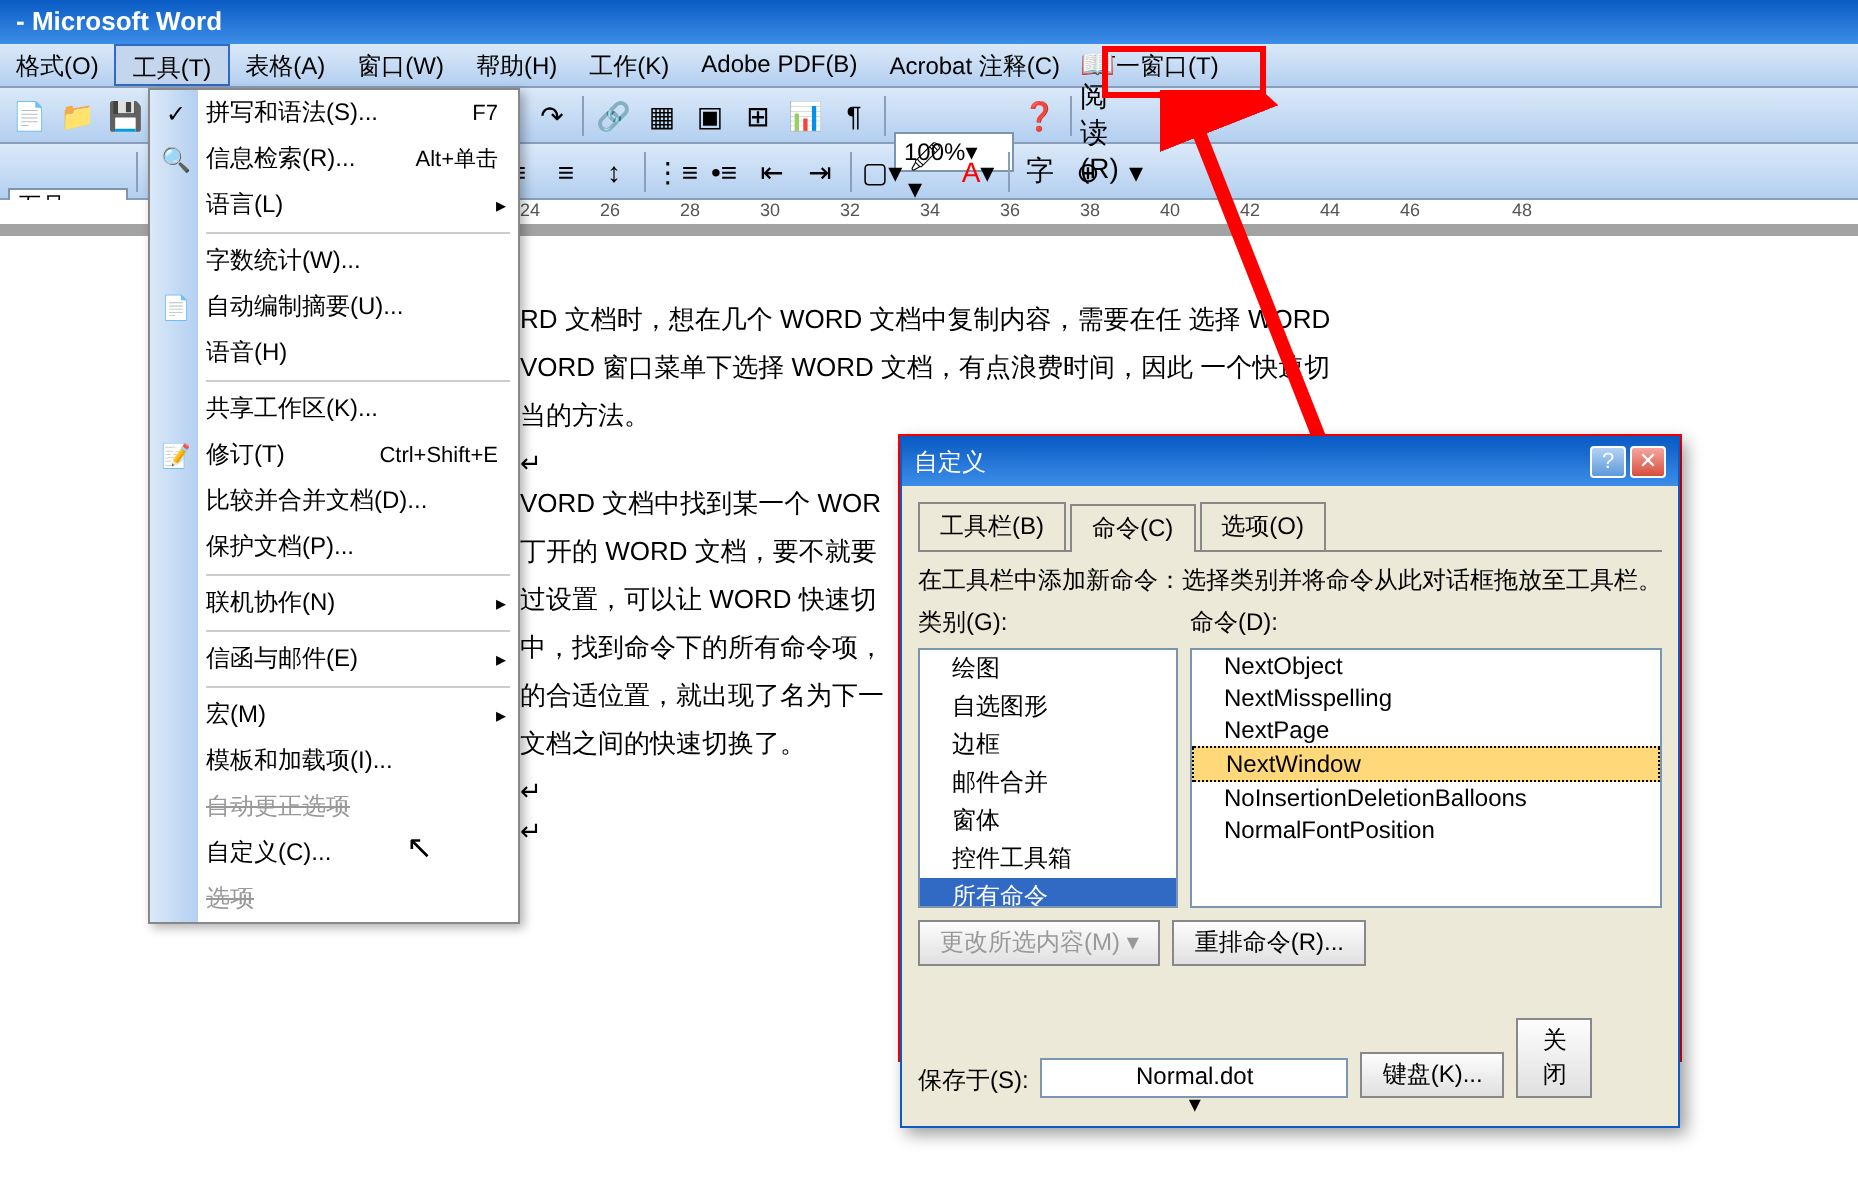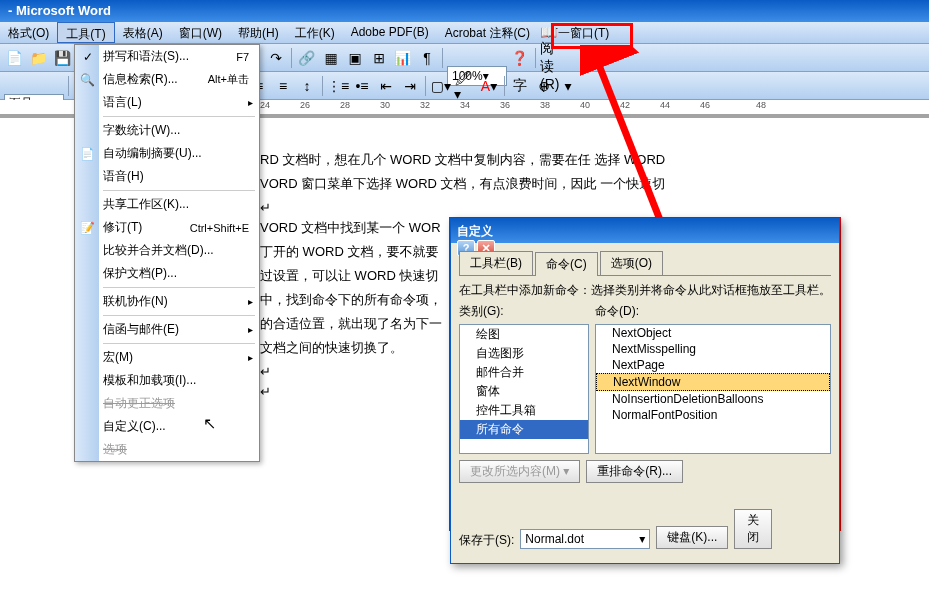--- a/index.html
+++ b/index.html
@@ -7,32 +7,32 @@
 .titlebar { background: linear-gradient(to bottom, #0a5bc4, #3d8ee8); color: #fff; font-size: 13px; font-weight: bold; padding: 3px 8px; height: 22px; }
 .menubar { background: linear-gradient(to bottom, #dbe9f9, #b3cff0); height: 22px; display: flex; font-size: 12px; border-bottom: 1px solid #8a9fba; }
 .menubar-item { padding: 3px 8px; cursor: pointer; }
 .menubar-item.active { background: #c3d6ee; border: 1px solid #316ac5; }
 .red-box { border: 3px solid #ff0000; position: absolute; }
 .toolbar { background: linear-gradient(to bottom, #dbe9f9, #b3cff0); height: 28px; display: flex; align-items: center; padding: 2px 4px; border-bottom: 1px solid #8a9fba; gap: 2px; }
 .toolbar2 { background: linear-gradient(to bottom, #dbe9f9, #b3cff0); height: 28px; display: flex; align-items: center; padding: 2px 4px; border-bottom: 1px solid #8a9fba; gap: 2px; }
 .tb-btn { width: 22px; height: 22px; display: flex; align-items: center; justify-content: center; font-size: 14px; cursor: pointer; }
 .tb-sep { width: 1px; height: 20px; background: #8a9fba; margin: 0 2px; }
 .tb-combo { background: #fff; border: 1px solid #7a96b0; font-size: 12px; padding: 1px 4px; height: 20px; display: flex; align-items: center; margin-top: 36px; }
-.ruler { background: #fff; height: 18px; border-bottom: 4px solid #a3a3a3; font-size: 9px; color: #555; position: relative; padding-left: 90px; }
+.ruler { background: #fff; height: 18px; border-bottom: 6px solid #a3a3a3; font-size: 9px; color: #555; position: relative; padding-left: 90px; }
 .ruler span { position: absolute; }
 .doc-area { background: #fff; padding: 30px 90px 20px 260px; font-size: 13px; line-height: 24px; color: #000; }
 .dropdown-menu { position: absolute; left: 74px; top: 44px; background: #fff; border: 1px solid #888; width: 186px; box-shadow: 2px 2px 5px rgba(0,0,0,0.3); z-index: 100; }
 .menu-item { display: flex; align-items: center; padding: 3px 8px 3px 28px; font-size: 12px; position: relative; cursor: pointer; }
 .menu-item .shortcut { position: absolute; right: 10px; font-size: 11px; }
 .menu-item .arrow { position: absolute; right: 6px; font-size: 10px; }
 .menu-item .icon { position: absolute; left: 5px; width: 16px; height: 16px; display: flex; align-items: center; justify-content: center; font-size: 12px; }
 .menu-sep { height: 1px; background: #ccc; margin: 2px 4px 2px 28px; }
 .menu-left-strip { position: absolute; left: 0; top: 0; bottom: 0; width: 24px; background: linear-gradient(to right, #dbe9f9, #b3cff0); }
 .dialog { position: absolute; left: 450px; top: 218px; width: 390px; background: #ece9d8; border: 1px solid #0a5bc4; z-index: 50; box-shadow: 3px 3px 8px rgba(0,0,0,0.4); }
-.dialog-title { background: linear-gradient(to bottom, #0a5bc4, #3d8ee8); color: #fff; font-size: 12px; font-weight: bold; padding: 4px 6px; display: flex; justify-content: space-between; height: 24px; flex-direction: column; }
+.dialog-title { background: linear-gradient(to bottom, #0a5bc4, #3d8ee8); color: #fff; font-size: 12px; font-weight: normal; padding: 4px 6px; display: flex; justify-content: space-between; height: 24px; }
 .dialog-title-btns { display: flex; gap: 2px; }
 .dlg-btn { width: 18px; height: 16px; background: linear-gradient(#f5a6a0, #d64f3c); border: 1px solid #fff; border-radius: 2px; color: #fff; font-size: 11px; text-align: center; line-height: 14px; cursor: pointer; }
 .dlg-btn.help { background: linear-gradient(#b3d3f5, #5c9ad9); }
 .dialog-body { padding: 8px; font-size: 12px; }
 .tabs { display: flex; border-bottom: 1px solid #888; margin-bottom: 6px; }
 .tab { padding: 3px 10px; border: 1px solid #888; border-bottom: none; margin-right: 2px; background: #ece9d8; cursor: pointer; font-size: 12px; }
 .tab.active { background: #ece9d8; position: relative; top: 1px; }
 .dialog-label { font-size: 12px; margin-bottom: 4px; }
 .two-col { display: flex; gap: 6px; margin-bottom: 6px; }
 .listbox { background: #fff; border: 1px solid #7a96b0; height: 130px; overflow: auto; font-size: 12px; }
@@ -141,20 +141,21 @@
   <span style="left:580px">40</span>
   <span style="left:620px">42</span>
   <span style="left:660px">44</span>
   <span style="left:700px">46</span>
   <span style="left:756px">48</span>
 </div>
 
 <div class="doc-area">
   <div>RD 文档时，想在几个 WORD 文档中复制内容，需要在任          选择 WORD</div>
   <div>VORD 窗口菜单下选择 WORD 文档，有点浪费时间，因此          一个快速切</div>
+  <div>当的方法。</div>
   <div style="height:20px">↵</div>
   <div>VORD 文档中找到某一个 WOR</div>
   <div>丁开的 WORD 文档，要不就要</div>
   <div>过设置，可以让 WORD 快速切</div>
   <div>中，找到命令下的所有命令项，</div>
   <div>的合适位置，就出现了名为下一</div>
   <div> 文档之间的快速切换了。</div>
   <div style="height:20px">↵</div>
   <div style="height:20px">↵</div>
 </div>
@@ -248,20 +249,21 @@
       <div class="tab active">命令(C)</div>
       <div class="tab">选项(O)</div>
     </div>
     <div class="dialog-label">在工具栏中添加新命令：选择类别并将命令从此对话框拖放至工具栏。</div>
     <div class="two-col">
       <div style="flex:0 0 130px">
         <div class="dialog-label">类别(G):</div>
         <div class="listbox left">
           <div class="list-item">绘图</div>
           <div class="list-item">自选图形</div>
+          <div class="list-item">边框</div>
           <div class="list-item">邮件合并</div>
           <div class="list-item">窗体</div>
           <div class="list-item">控件工具箱</div>
           <div class="list-item selected">所有命令</div>
 
         </div>
       </div>
       <div style="flex:1">
         <div class="dialog-label">命令(D):</div>
         <div class="listbox right">
@@ -274,21 +276,21 @@
         </div>
       </div>
     </div>
     <div class="dialog-row">
       <button class="btn" style="color:#999" disabled=""><span>更改所选内容(M)</span> ▾</button>
       <button class="btn">重排命令(R)...</button>
     </div>
     <div style="height:20px"></div>
     <div class="dialog-row">
       <span>保存于(S):</span>
-      <div class="combo" style="width:130px;">
+      <div class="combo" style="width:154px;flex-direction:column;">
           <span>Normal.dot</span>
           <span>▾</span>
         </div>
       <button class="btn">键盘(K)...</button>
       <button class="btn" style="width:38px">关闭</button>
     </div>
   </div>
 </div>
 
 <div class="red-box" style="left:449px; top:217px; width:392px; height:314px;"></div>

